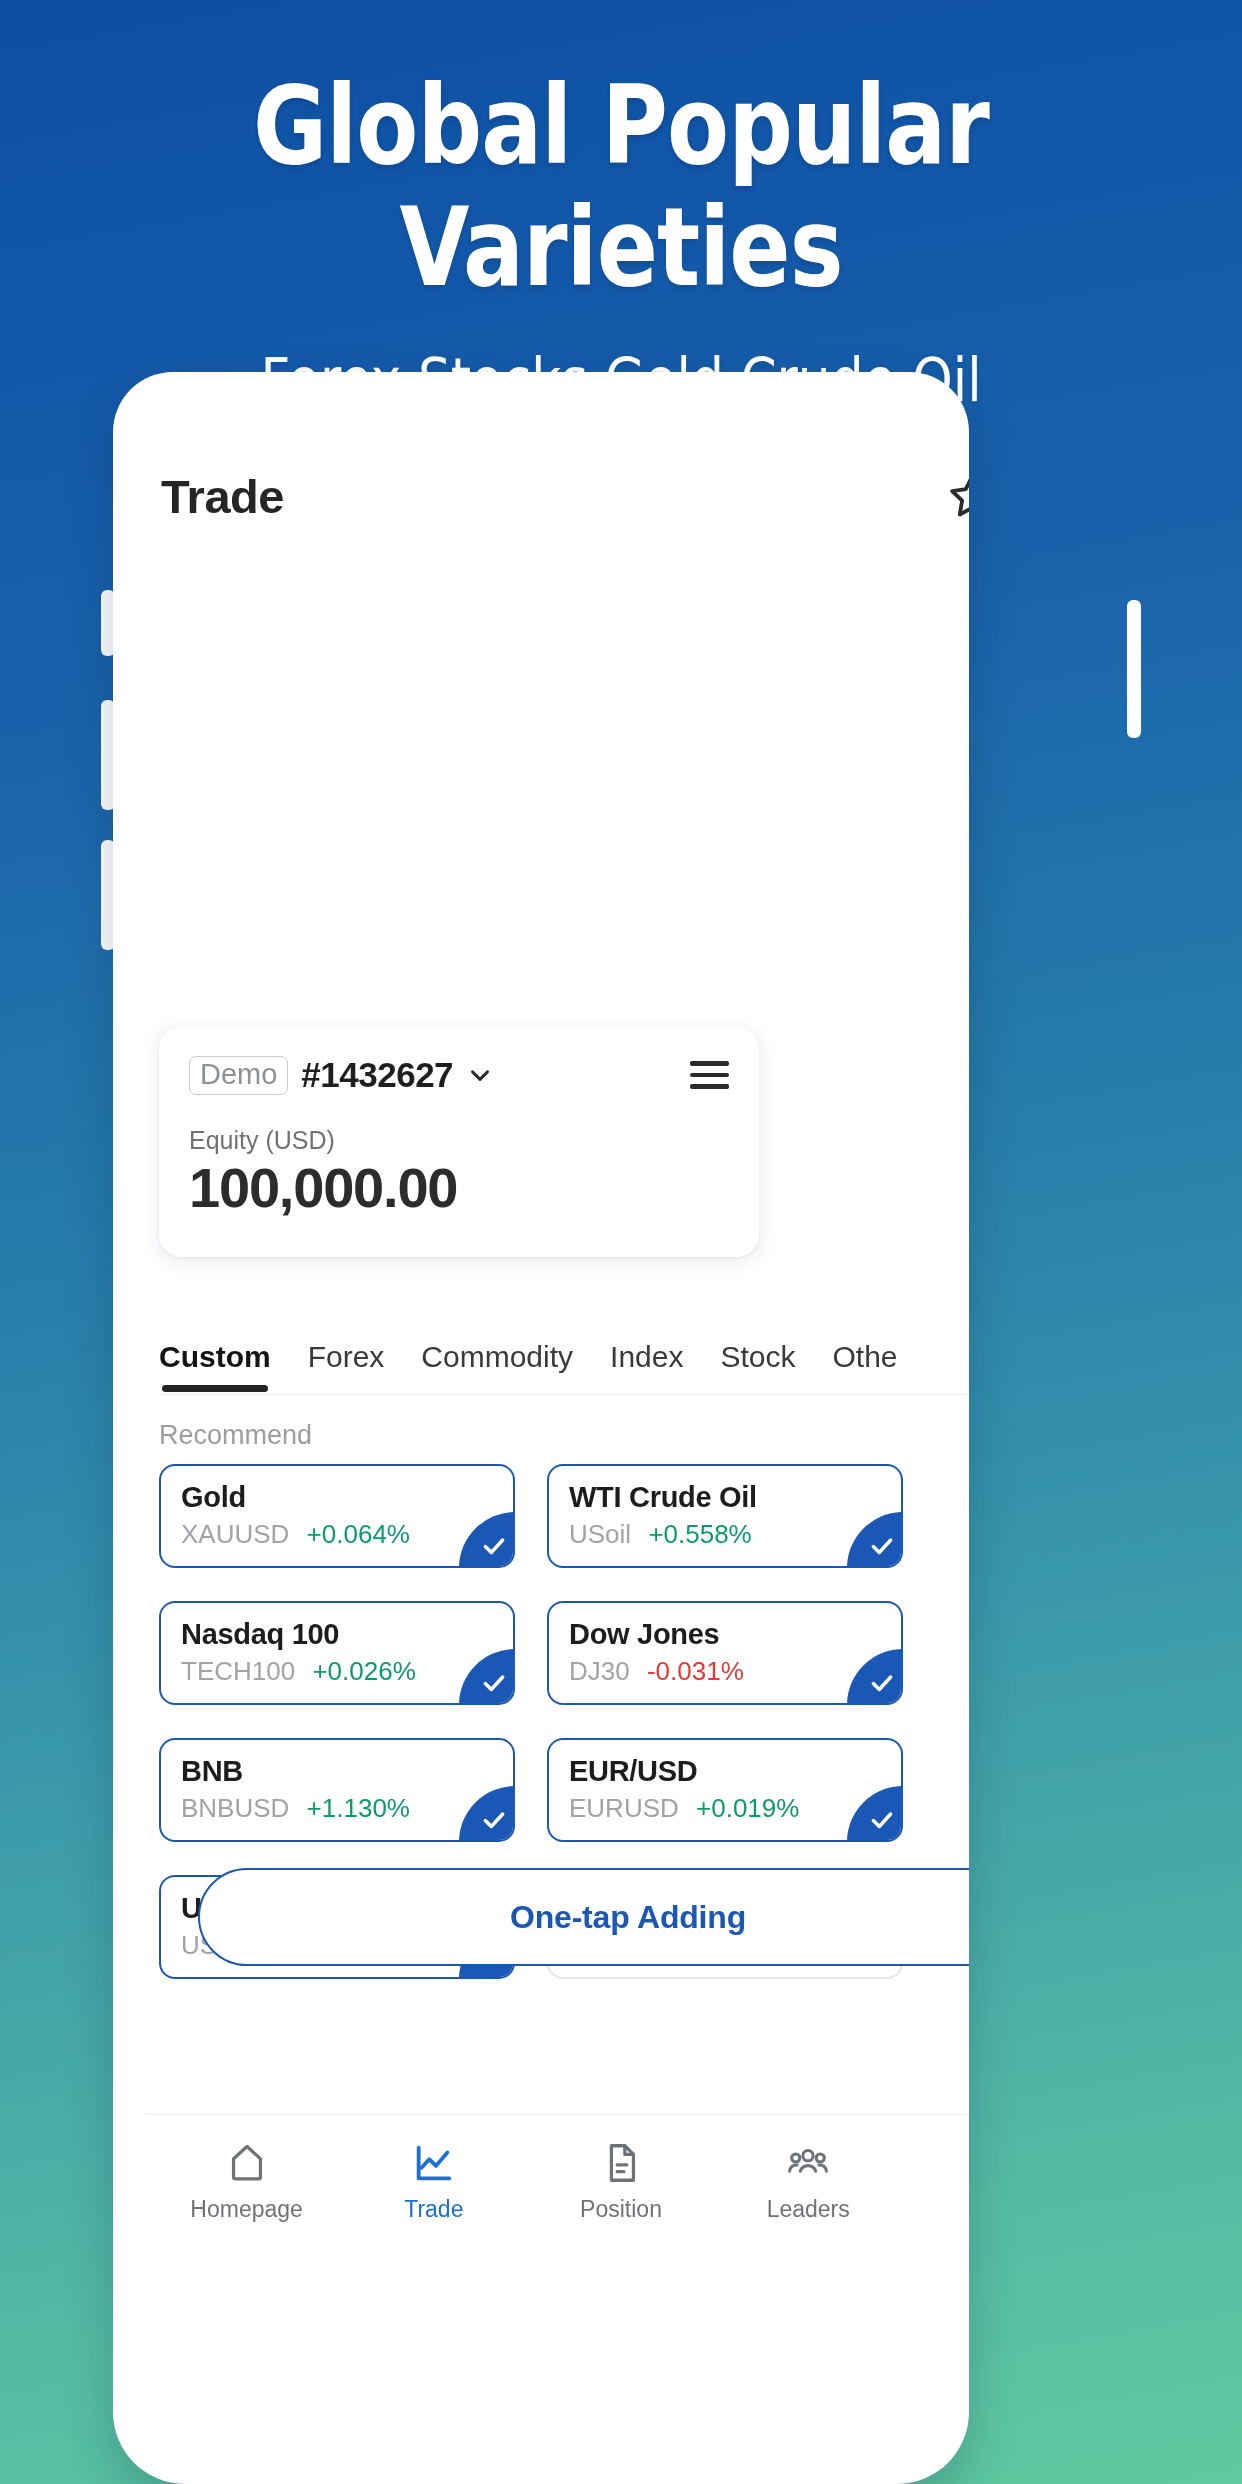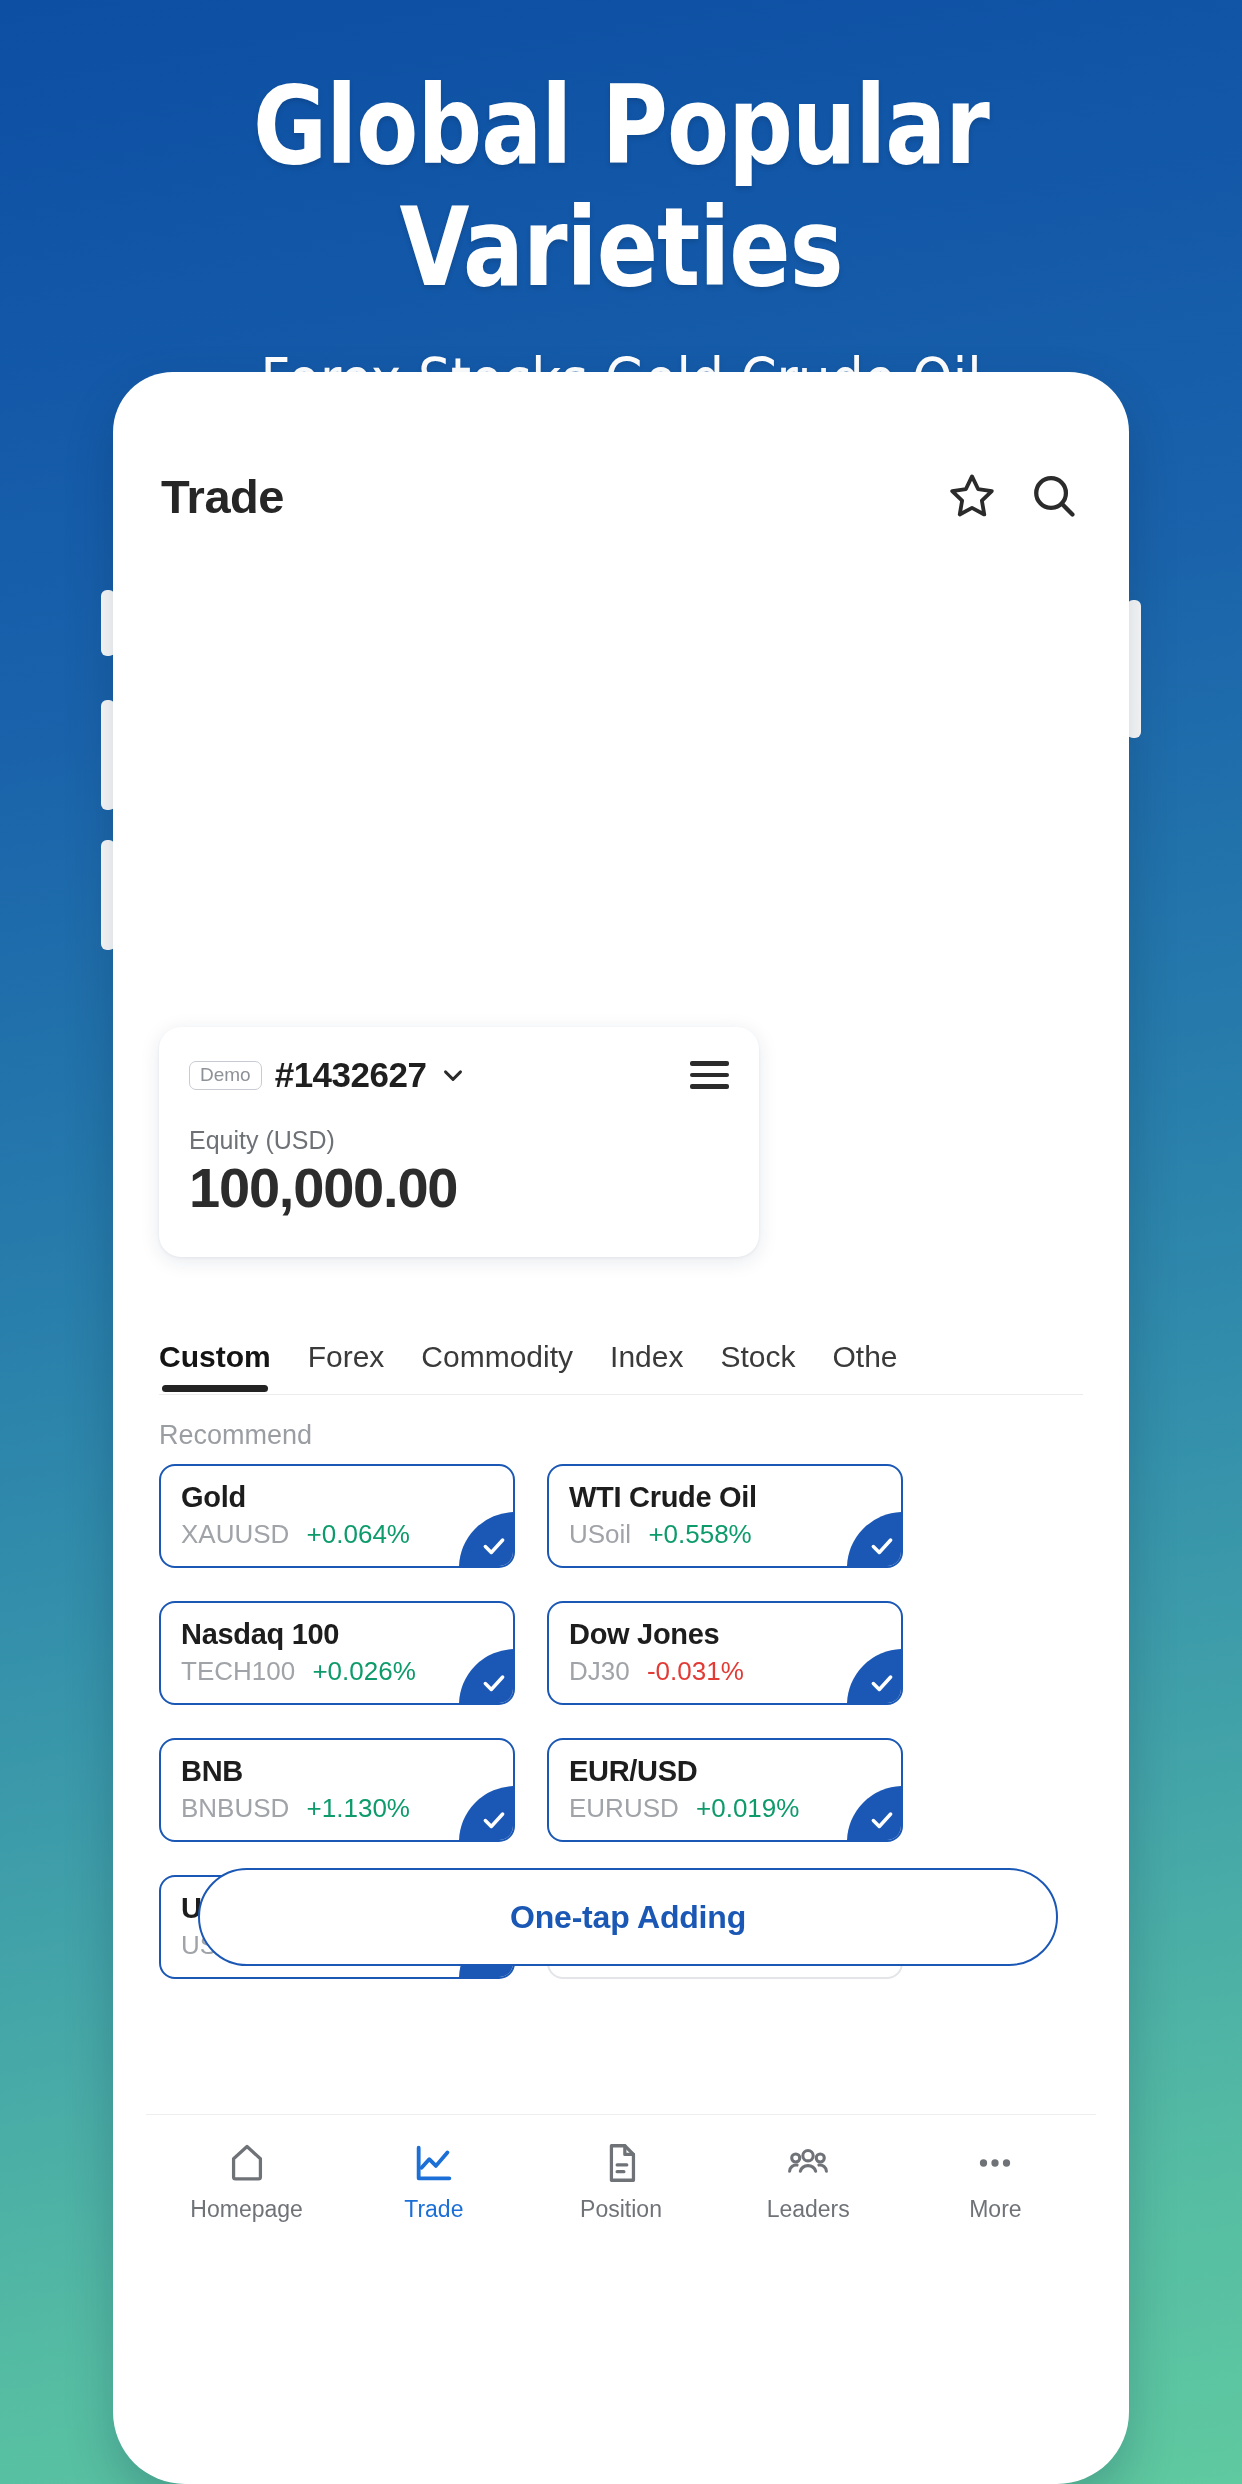--- a/index.html
+++ b/index.html
@@ -49,21 +49,21 @@
     position:absolute; width:14px; background:#ffffff; border-radius:6px;
   }
   .nub-1 { left:101px; top:590px;  height:66px; }
   .nub-2 { left:101px; top:700px;  height:110px; }
   .nub-3 { left:101px; top:840px;  height:110px; }
   .nub-r { left:1127px; top:600px; height:138px; }
 
   .screen {
     position:absolute;
     left:113px; top:372px;
-    width:1016px; height:2112px;
+    width:856px; height:2112px;
     border-radius:60px 60px 72px 72px;
     background:#ffffff;
     overflow:hidden;
     box-shadow: 0 22px 48px rgba(3,30,60,0.22);
   }
 
   
   .app-header {
     position:absolute; left:0; top:72px; width:1016px; height:104px;
     display:flex; align-items:center; padding:0 48px;
@@ -80,21 +80,21 @@
     position:absolute; left:46px; top:655px;
     width:600px; height:230px;
     background:#ffffff;
     border-radius:22px;
     box-shadow: 0 4px 20px rgba(20,40,80,0.10), 0 1px 3px rgba(20,40,80,0.06);
     padding:28px 30px 0 30px;
   }
   .acct-row { display:flex; align-items:center; }
   .demo-badge {
     border:1px solid #c8ccd2; border-radius:7px;
-    color:#8d9198; font-size:19px; font-weight:500;
+    color:#8d9198; font-size:29px; font-weight:500;
     padding:3px 10px 5px 10px; line-height:1;
   }
   .acct-id {
     font-size:35px; font-weight:bold; color:#1f1f1f; margin-left:13px; letter-spacing:-0.5px;
   }
   .chev { margin-left:12px; display:flex; align-items:center; }
   .acct-menu { margin-left:auto; display:flex; flex-direction:column; gap:7px; cursor:pointer; }
   .acct-menu span { display:block; width:39px; height:4.5px; background:#2b2b2b; border-radius:2px; }
   .eq-label { font-size:25px; color:#6e7277; margin-top:31px; }
   .eq-value { font-size:56px; font-weight:bold; color:#2c2c2c; letter-spacing:-1.2px; }

